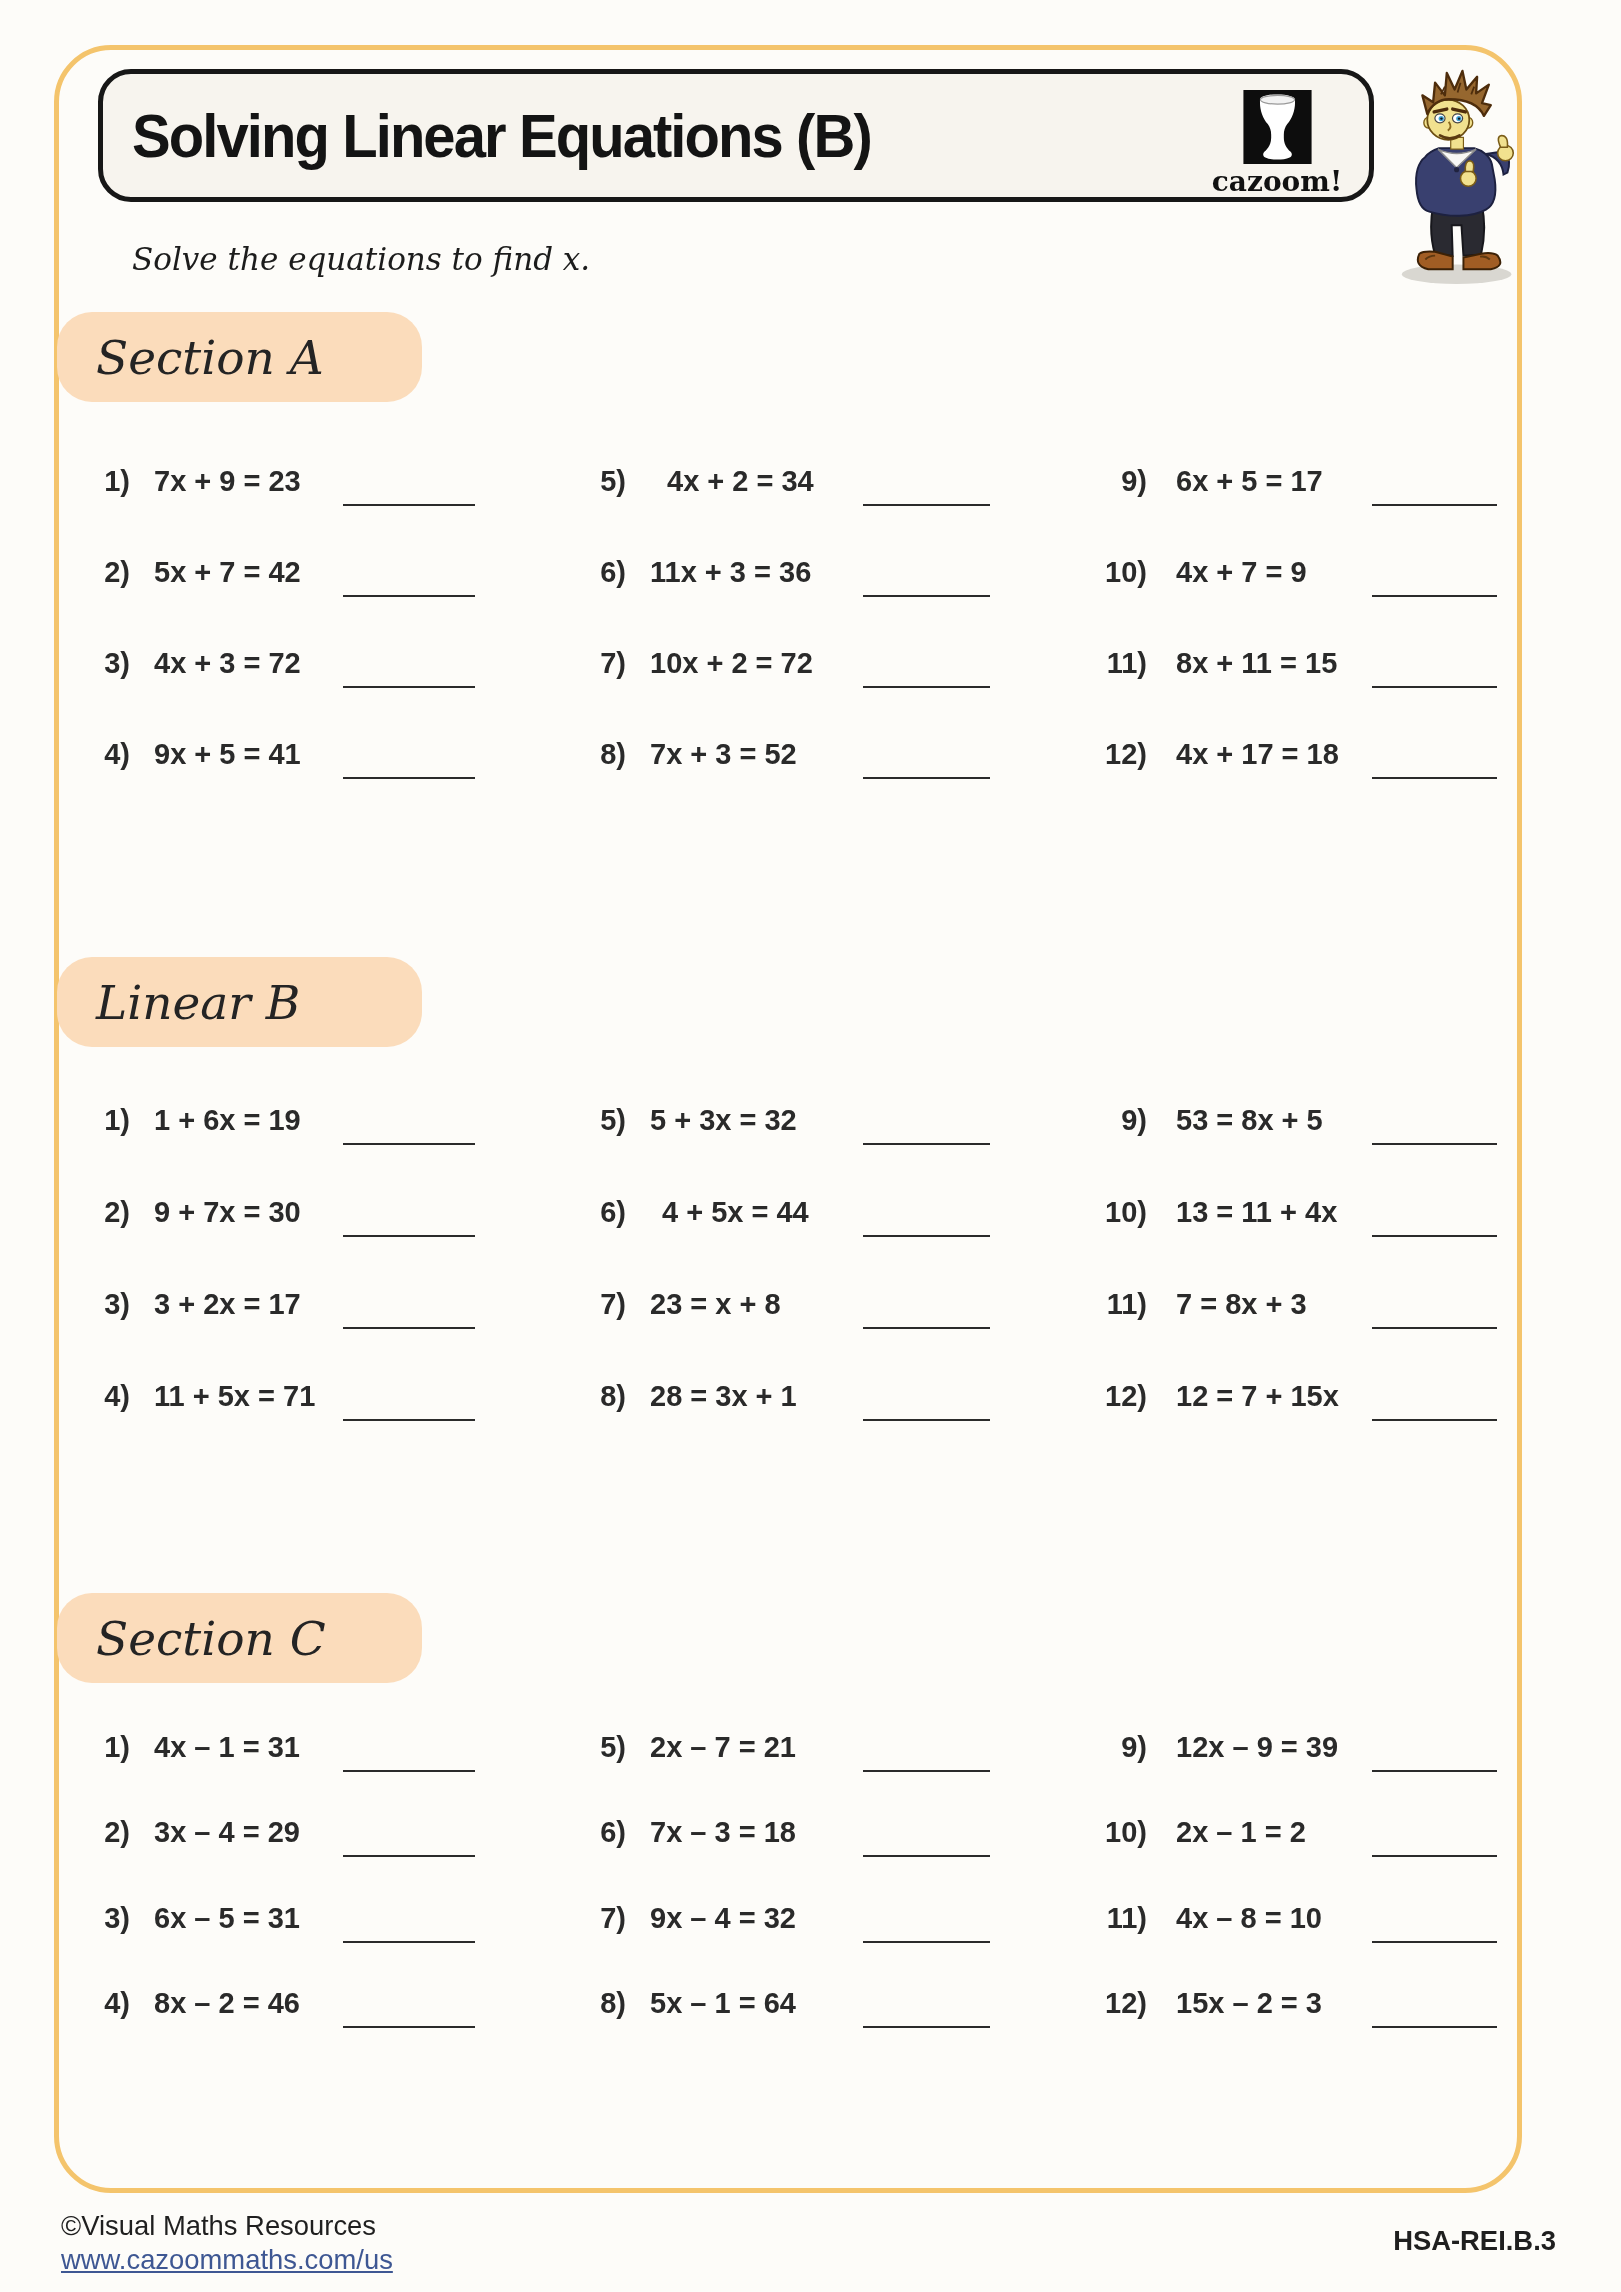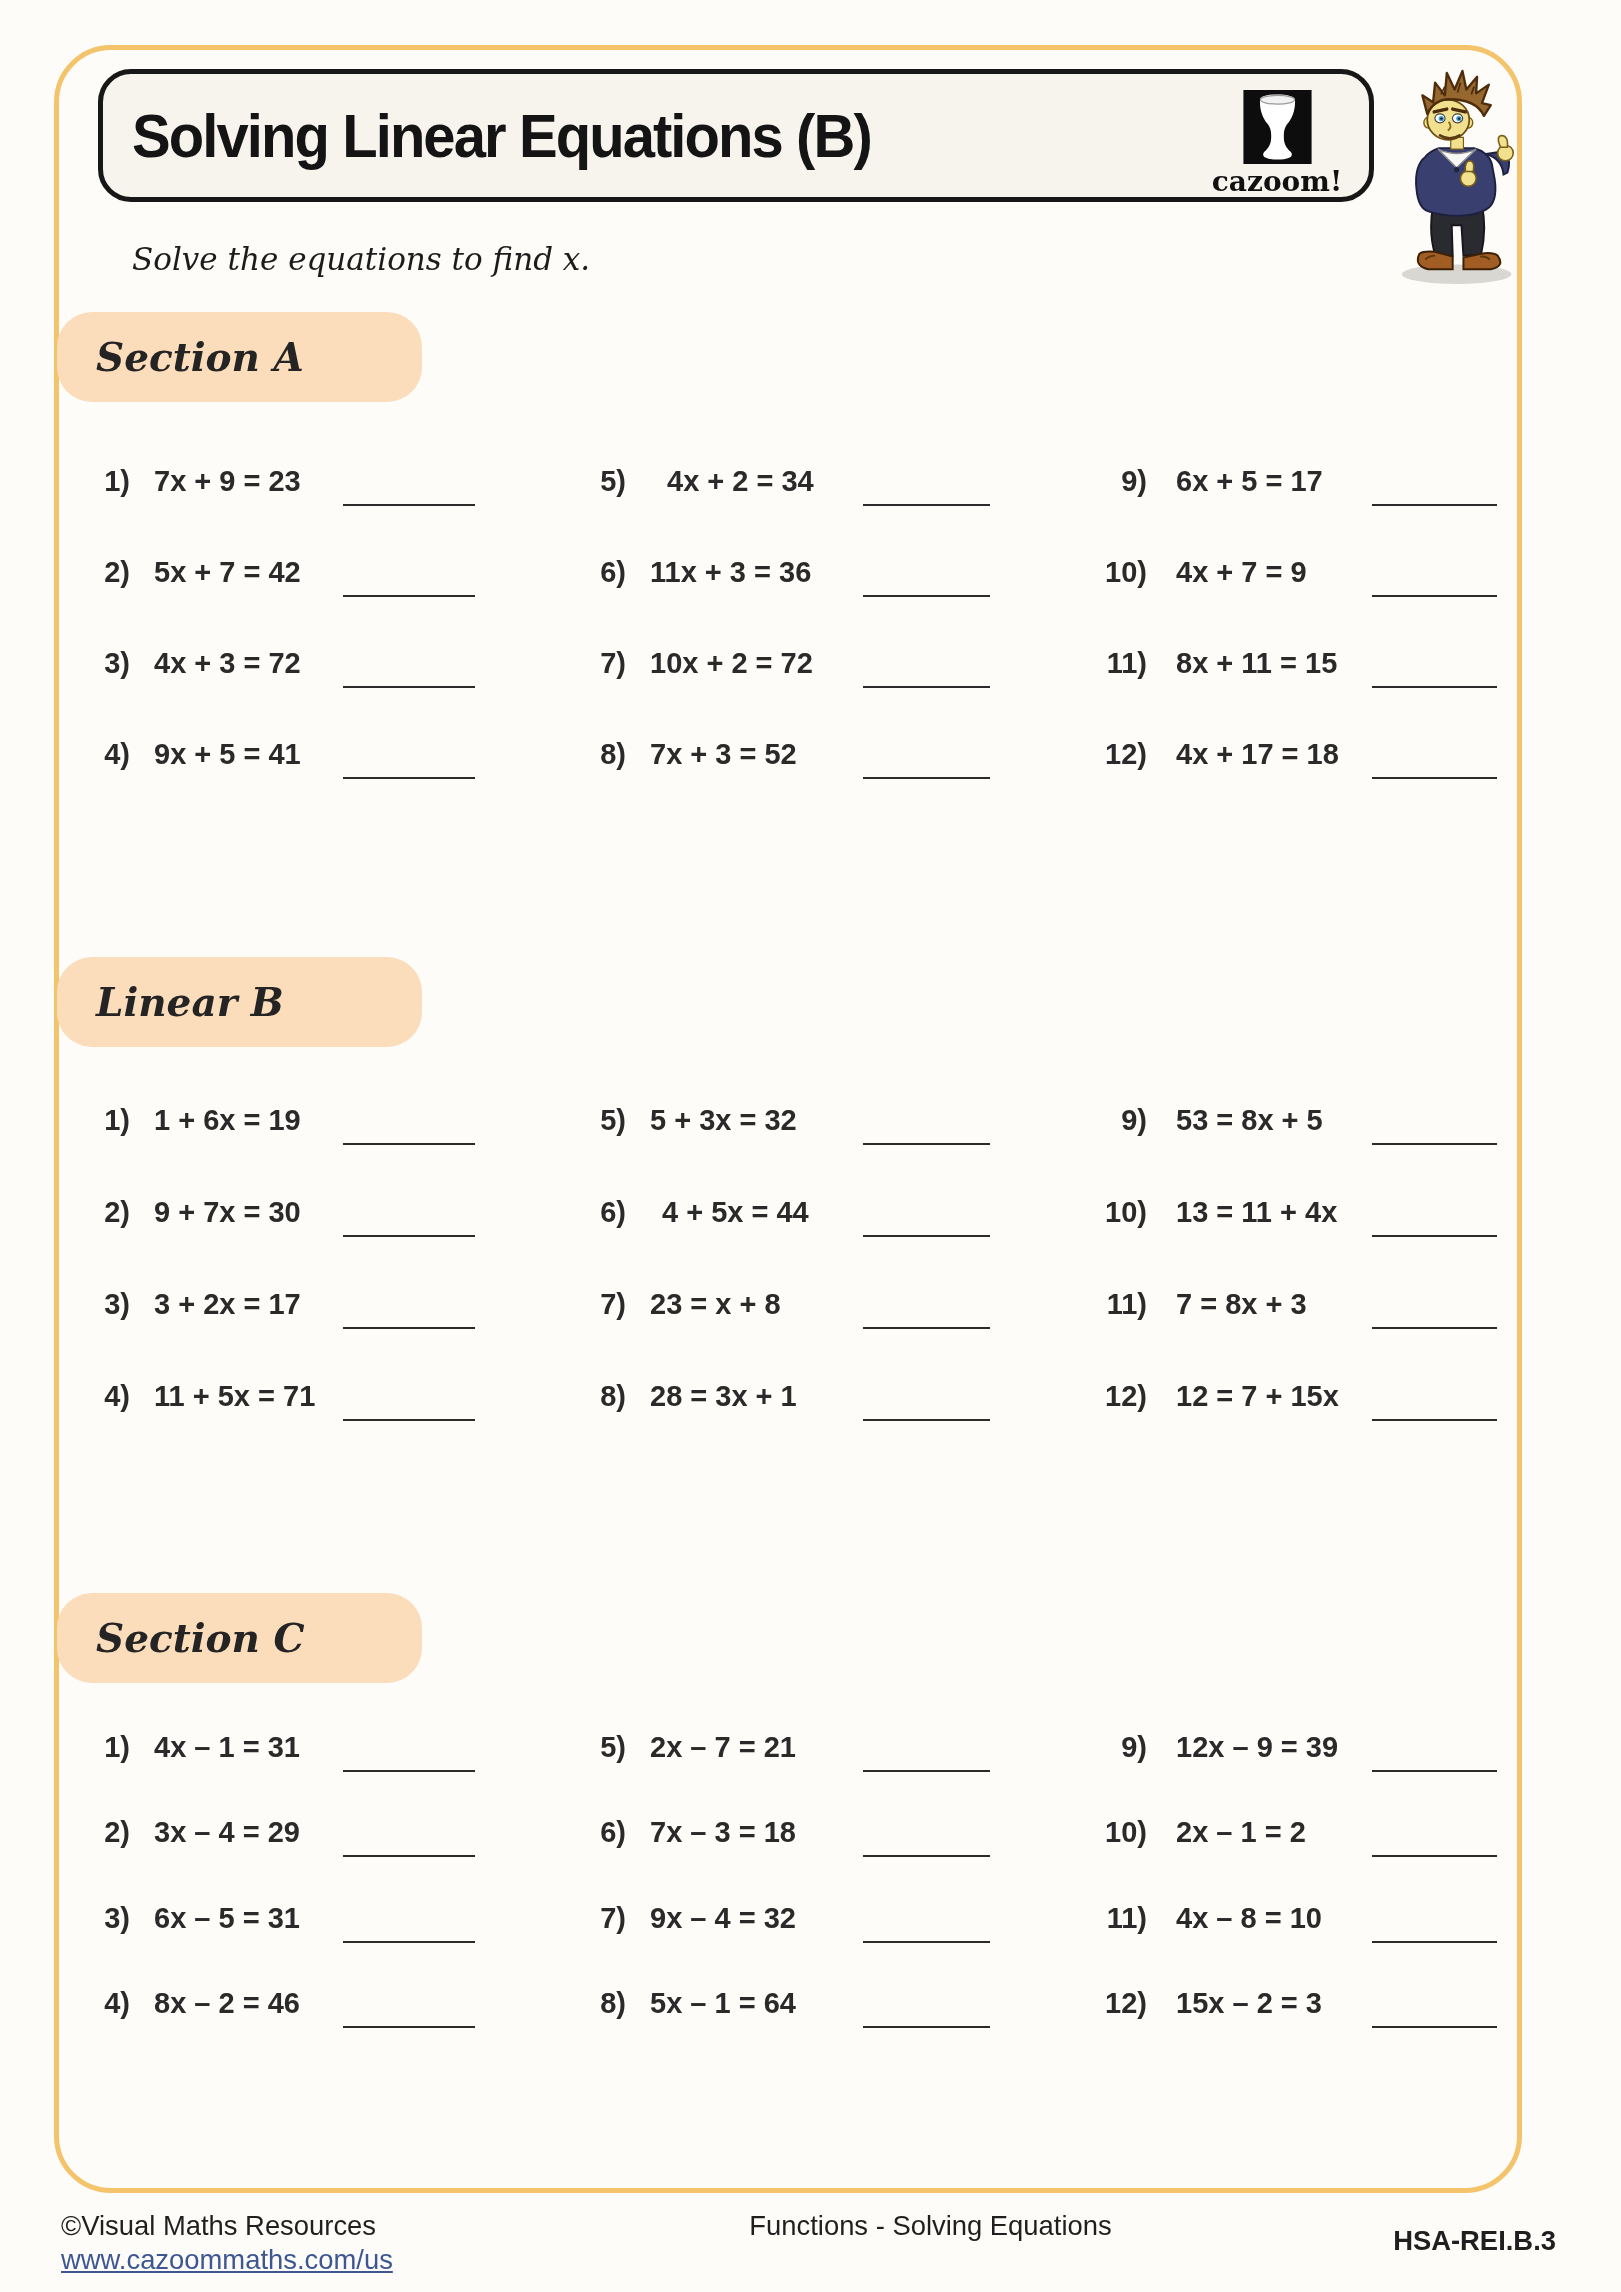--- a/index.html
+++ b/index.html
@@ -52,22 +52,22 @@
   .section-header {
     position:absolute; left:57px;
     width:365px; height:90px;
     background:#FBDCBB;
     border-radius:35px;
     display:flex; align-items:center;
     padding-left:39px;
   }
   .section-header span {
     font-family:"DejaVu Serif", serif;
-    font-weight:bold; font-style:italic;
-    font-size:39px; color:#242424;
+    font-weight:normal; font-style:italic;
+    font-size:47px; color:#242424;
   }
   .sec-a { top:312px; } .sec-b { top:957px; } .sec-c { top:1593px; }
   .problems-layer { position:absolute; left:0; top:0; width:1621px; height:2293px; }
   .prob { position:absolute; height:69px; }
   .pnum, .peq {
     position:absolute; top:0; line-height:41px;
     font-weight:bold; font-size:29px; color:#2a2a2a;
     white-space:nowrap;
   }
   .pnum { left:0; text-align:right; }
@@ -336,17 +336,16 @@
       <span class="pline" style="left:323px;width:125px"></span>
     </div>
   </div>
 
 <div class="footer">
   <div class="footer-left">
     <div>©Visual Maths Resources</div>
     <div><span class="footer-link">www.cazoommaths.com/us</span></div>
   </div>
   <div class="footer-center">
-    <div>Functions - Solving Equations</div>
   </div>
   <div class="footer-right">HSA-REI.B.3</div>
 </div>
 
 
 </body></html>

